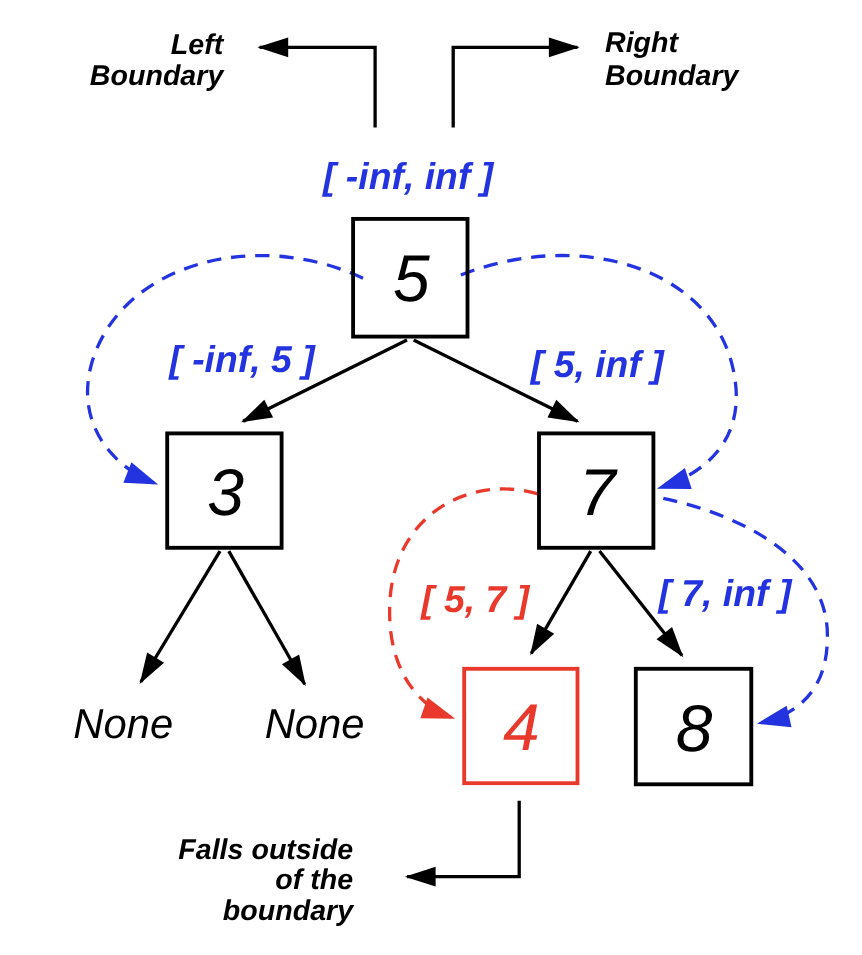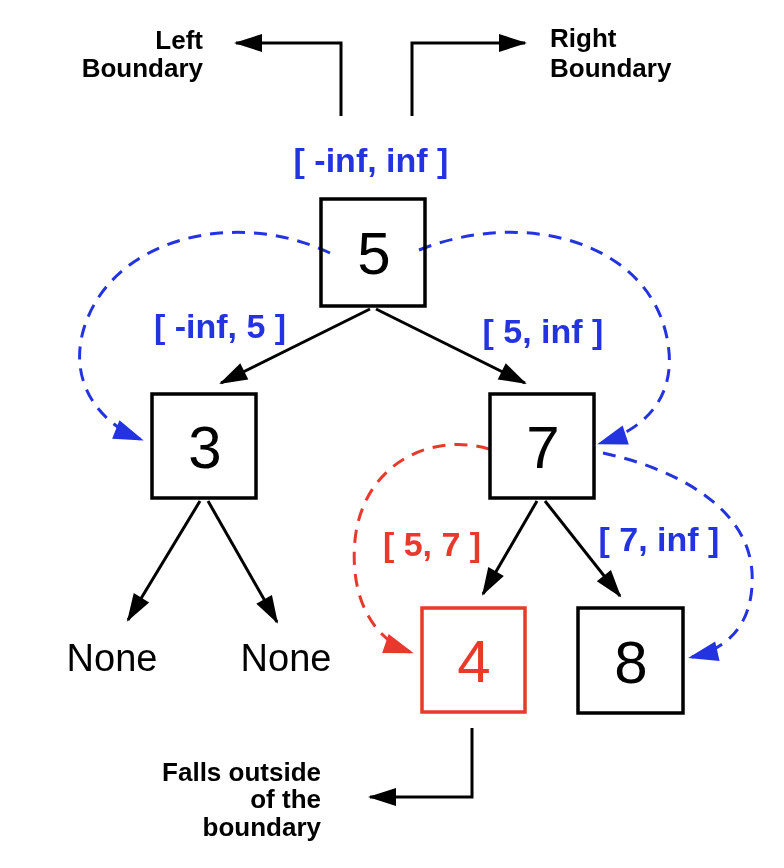--- a/index.html
+++ b/index.html
@@ -1,20 +1,21 @@
 <!DOCTYPE html>
 <html style="--blue: #2333e0; --red: #e8392c;"><head>
 <meta charset="utf-8">
 <style>
   html,body { margin:0; padding:0; background:#ffffff; }
   .stage {
     position:relative;
     width:784px; height:868px;
     background:#ffffff;
     font-family:"Liberation Sans", sans-serif;
+    font-style:italic;
   }
   svg text { font-family:"Liberation Sans", sans-serif; fill:#000; }
   .t-bold  { font-weight:bold; font-size:26px; }
   .t-callout { font-weight:bold; font-size:26px; }
   .t-range { font-weight:bold; font-size:34px; }
   .t-node  { font-size:60px; }
   .t-none  { font-size:38px; }
   .blue-fill { fill:var(--blue,#2333e0); }
   .red-fill  { fill:var(--red,#e8392c); }
   .edge { stroke:#000; stroke-width:3; fill:none; }

